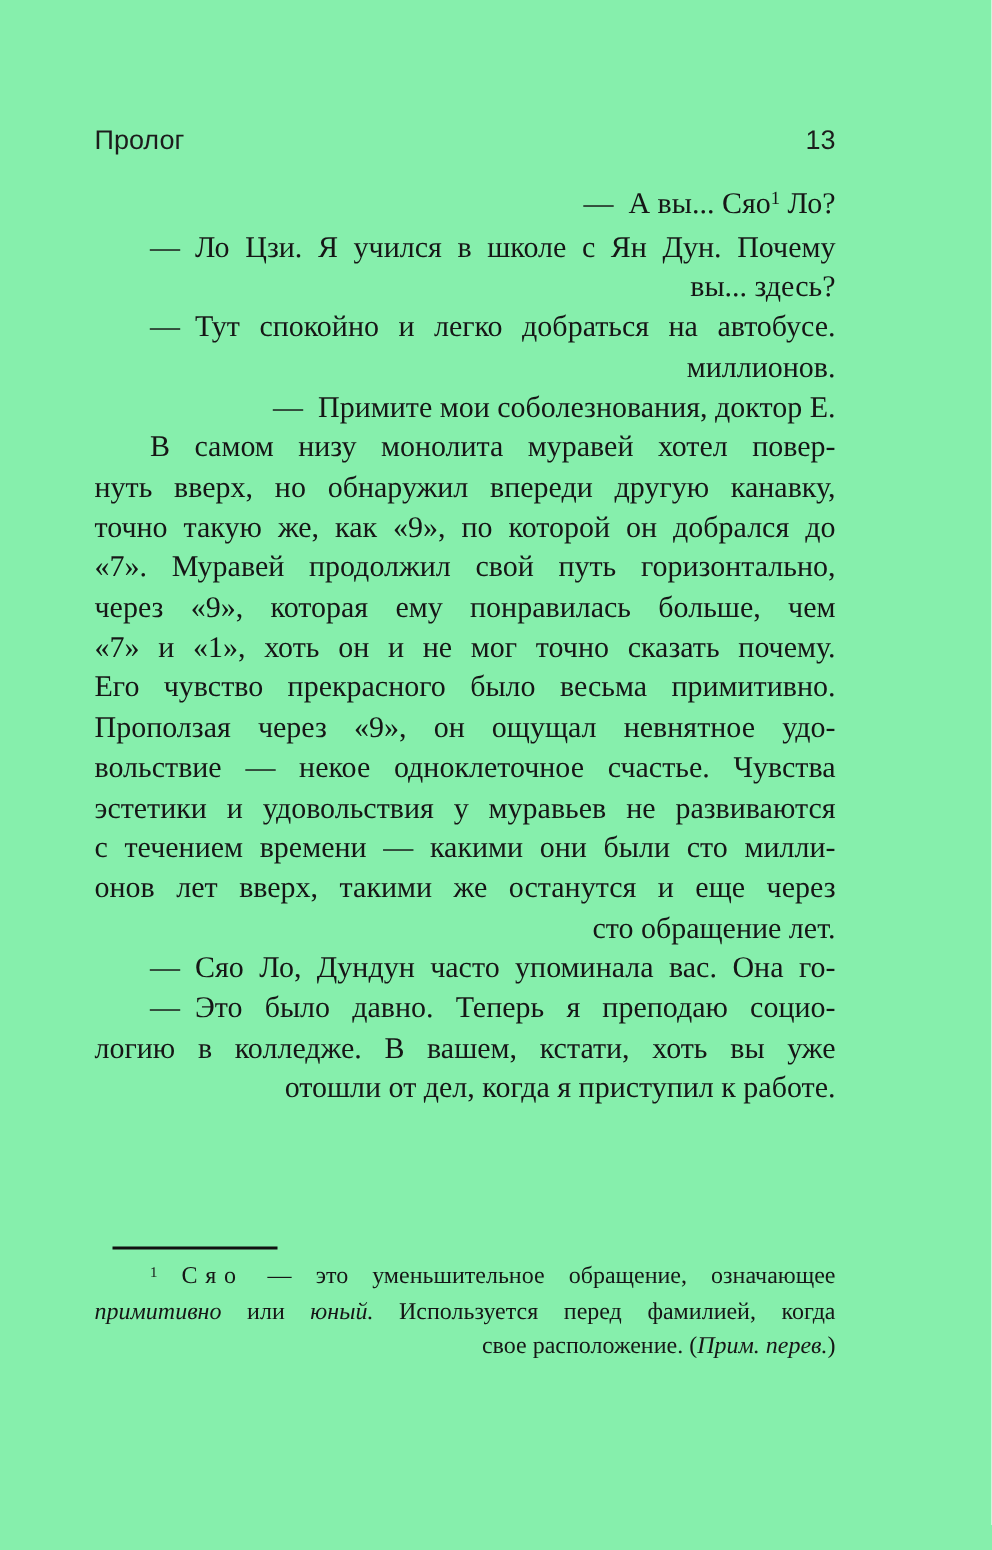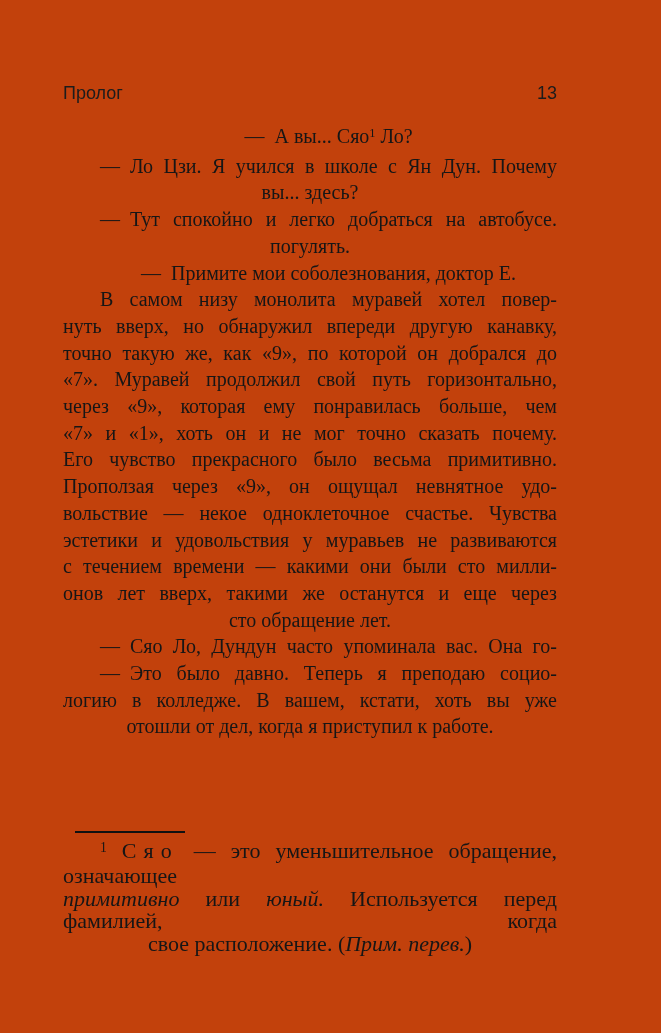--- a/index.html
+++ b/index.html
@@ -4,21 +4,21 @@
 <style>
   html, body {
     margin: 0;
     padding: 0;
     background: #ffffff;
   }
   .page {
     position: relative;
     width: 661px;
     height: 1033px;
-    background: #c2410c;
+    background: #86efac;
     overflow: hidden;
     color: #161616;
   }
   
   .running-head {
     position: absolute;
     left: 63px;
     top: 83px;
     width: 494px;
     display: flex;
@@ -34,21 +34,21 @@
     position: absolute;
     left: 63px;
     top: 123px;
     width: 494px;
     font-family: "Liberation Serif", serif;
     font-size: 20px;
     line-height: 26.7px;
     color: #161616;
   }
   .ln {
-    text-align: center;
+    text-align: right;
   }
   .ln.j {
     text-align: justify;
     text-align-last: justify;
   }
   .ln.in {
     text-indent: 37px;
   }
   .sup {
     font-size: 62%;
@@ -58,21 +58,21 @@
   }
   .i { font-style: italic; }
   .sp { letter-spacing: 0.32em; }
   
   .footnote {
     position: absolute;
     left: 63px;
     top: 831px;
     width: 494px;
     font-family: "Liberation Serif", serif;
-    font-size: 22px;
+    font-size: 16px;
     line-height: 22.4px;
     color: #161616;
   }
   .fn-rule {
     margin-left: 12px;
     width: 110px;
     border-top: 2px solid #111111;
     height: 0;
   }
   .fn-lines {
@@ -87,21 +87,21 @@
   <div class="running-head">
     <span>Пролог</span>
     <span>13</span>
   </div>
 
   <div class="body-text" id="body-text">
       <div class="ln in"><span>— А вы... Сяо</span><span class="sup">1</span><span> Ло?</span></div>
       <div class="ln j in"><span>— Ло Цзи. Я учился в школе с Ян Дун. Почему</span></div>
       <div class="ln"><span>вы... здесь?</span></div>
       <div class="ln j in"><span>— Тут спокойно и легко добраться на автобусе.</span></div>
-      <div class="ln"><span>погулять.</span></div>
+      <div class="ln"><span>миллионов.</span></div>
       <div class="ln in"><span>— Примите мои соболезнования, доктор Е.</span></div>
       <div class="ln j in"><span>В самом низу монолита муравей хотел повер-</span></div>
       <div class="ln j"><span>нуть вверх, но обнаружил впереди другую канавку,</span></div>
       <div class="ln j"><span>точно такую же, как «9», по которой он добрался до</span></div>
       <div class="ln j"><span>«7». Муравей продолжил свой путь горизонтально,</span></div>
       <div class="ln j"><span>через «9», которая ему понравилась больше, чем</span></div>
       <div class="ln j"><span>«7» и «1», хоть он и не мог точно сказать почему.</span></div>
       <div class="ln j"><span>Его чувство прекрасного было весьма примитивно.</span></div>
       <div class="ln j"><span>Проползая через «9», он ощущал невнятное удо-</span></div>
       <div class="ln j"><span>вольствие — некое одноклеточное счастье. Чувства</span></div>

